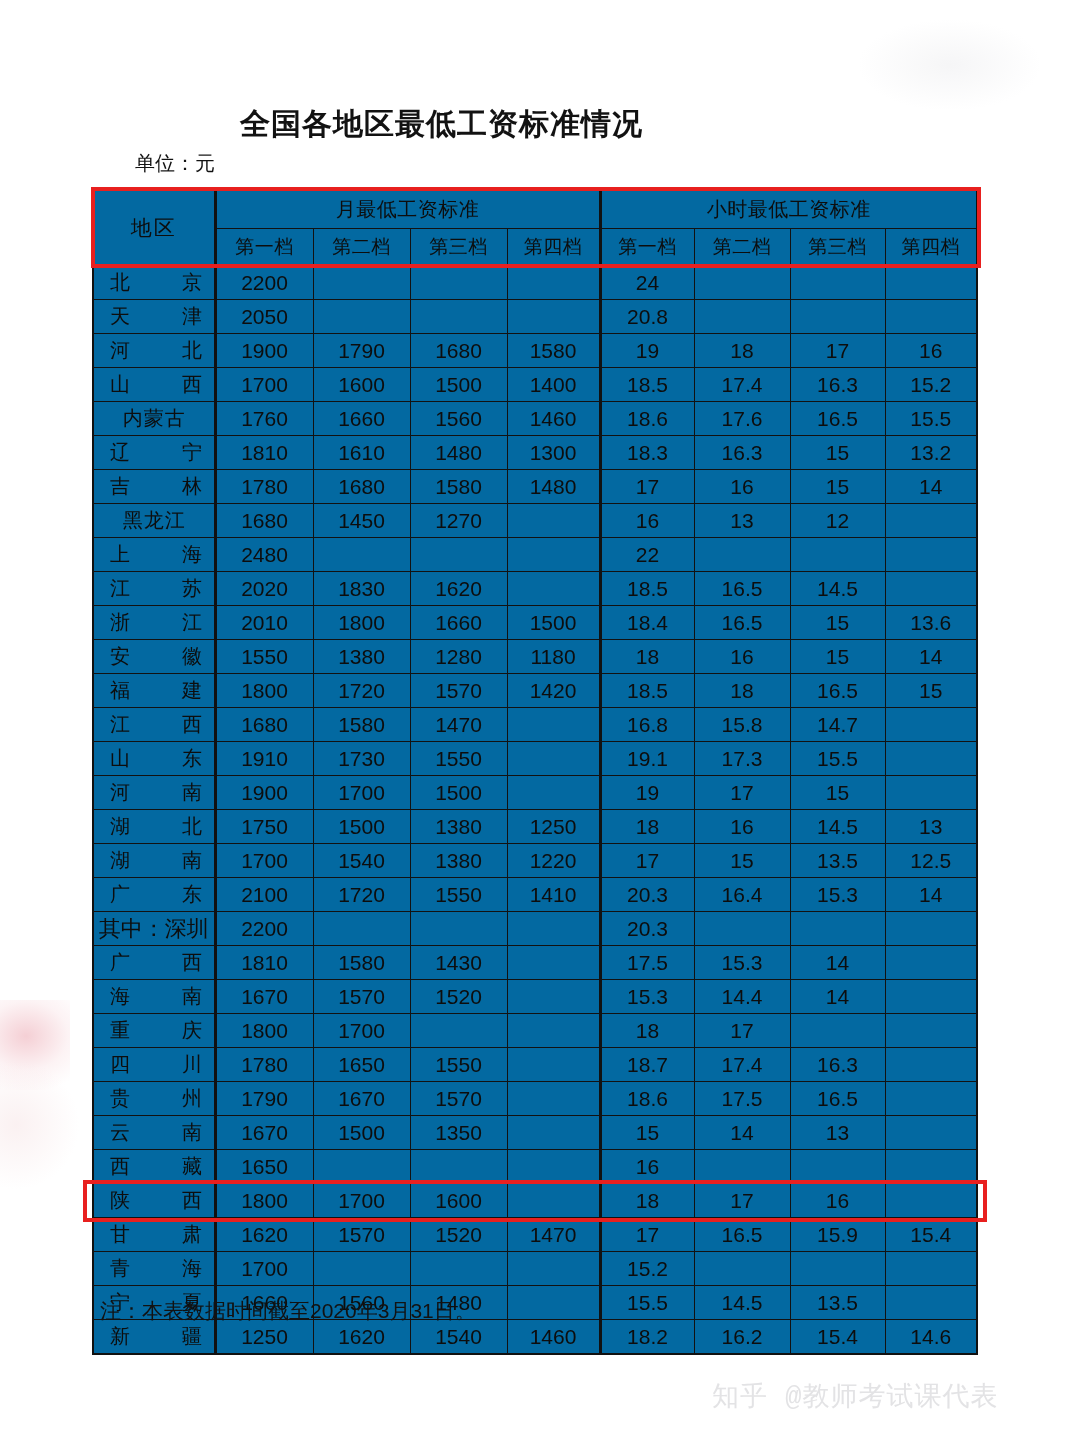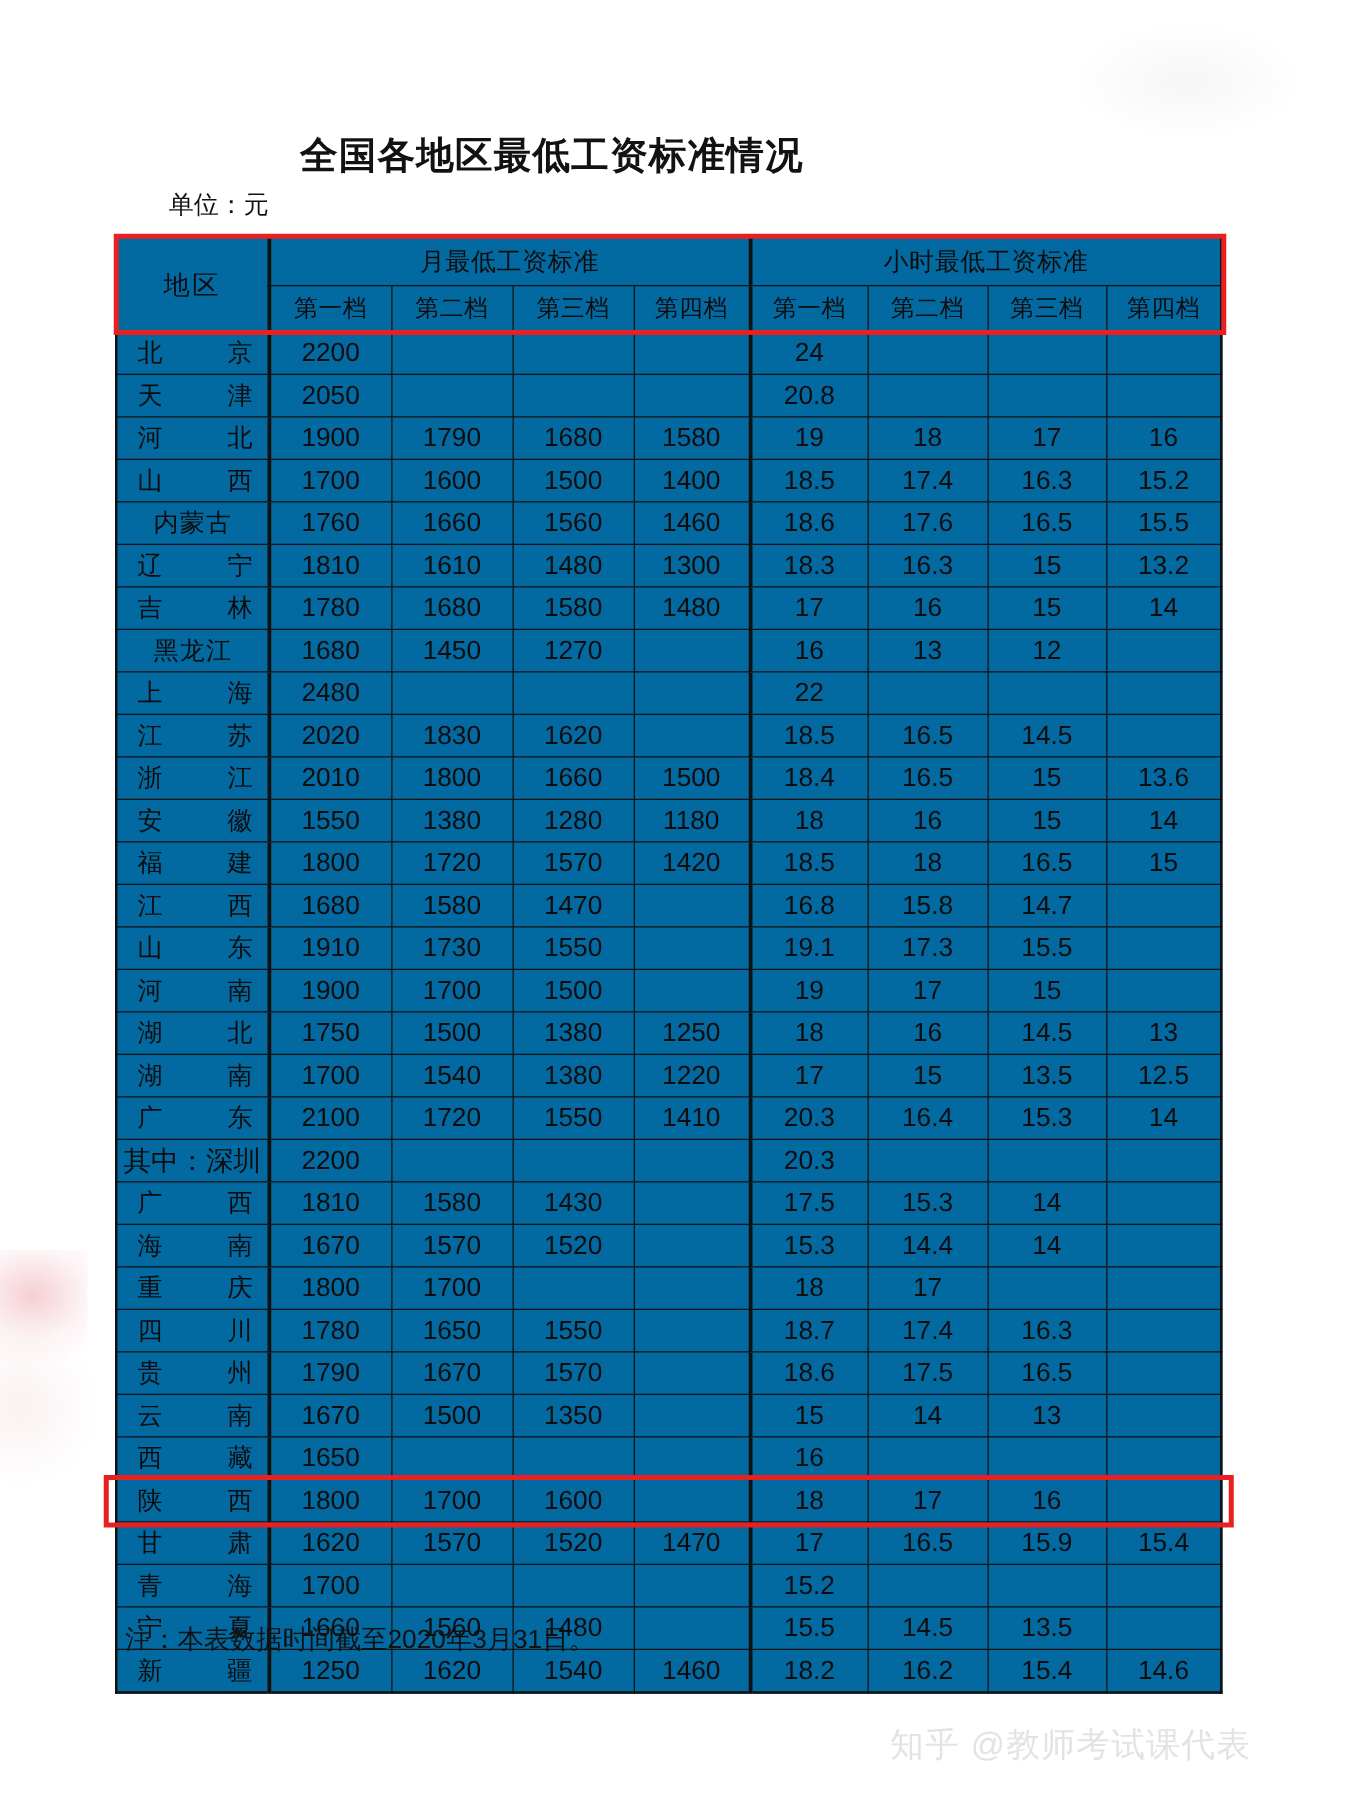--- a/index.html
+++ b/index.html
@@ -170,21 +170,21 @@
     left: 100px;
     font-family: "Liberation Sans", "DejaVu Sans", sans-serif;
     font-size: 21px;
     color: #121212;
   }
 
   .watermark {
     position: absolute;
     top: 1378px;
     left: 712px;
-    font-family: Liberation Sans, sans-serif;
+    font-family: Liberation Mono, monospace;
     font-size: 27px;
     color: #e3e3e5;
     letter-spacing: 1px;
     white-space: nowrap;
     user-select: none;
   }
 </style>
 </head>
 <body>
 

